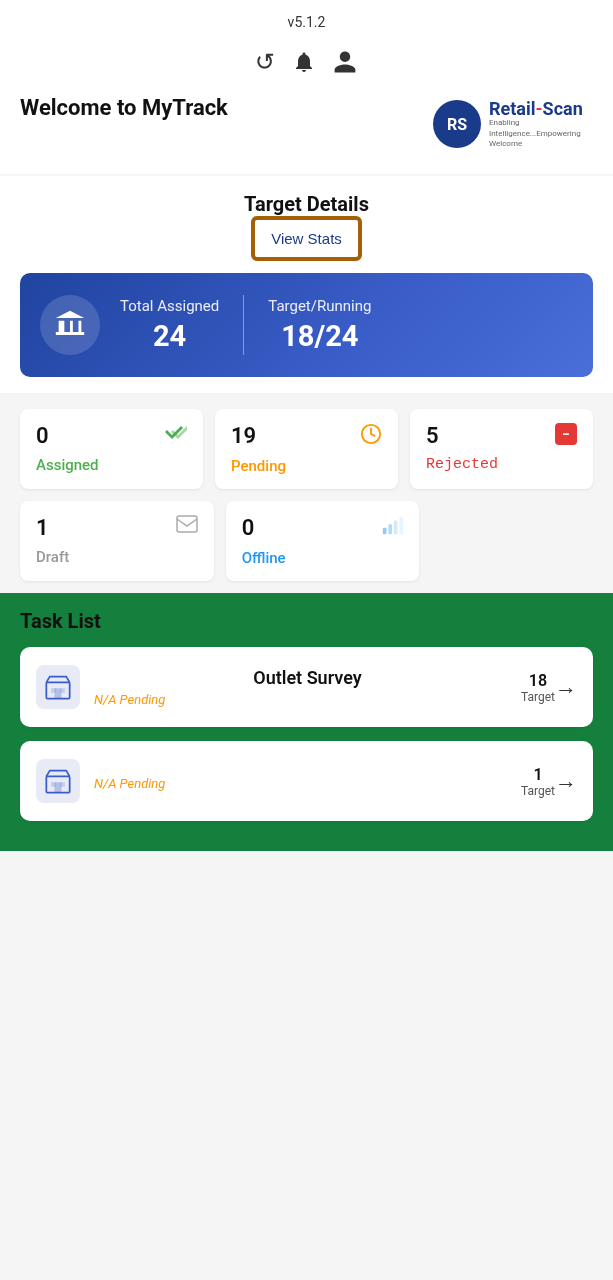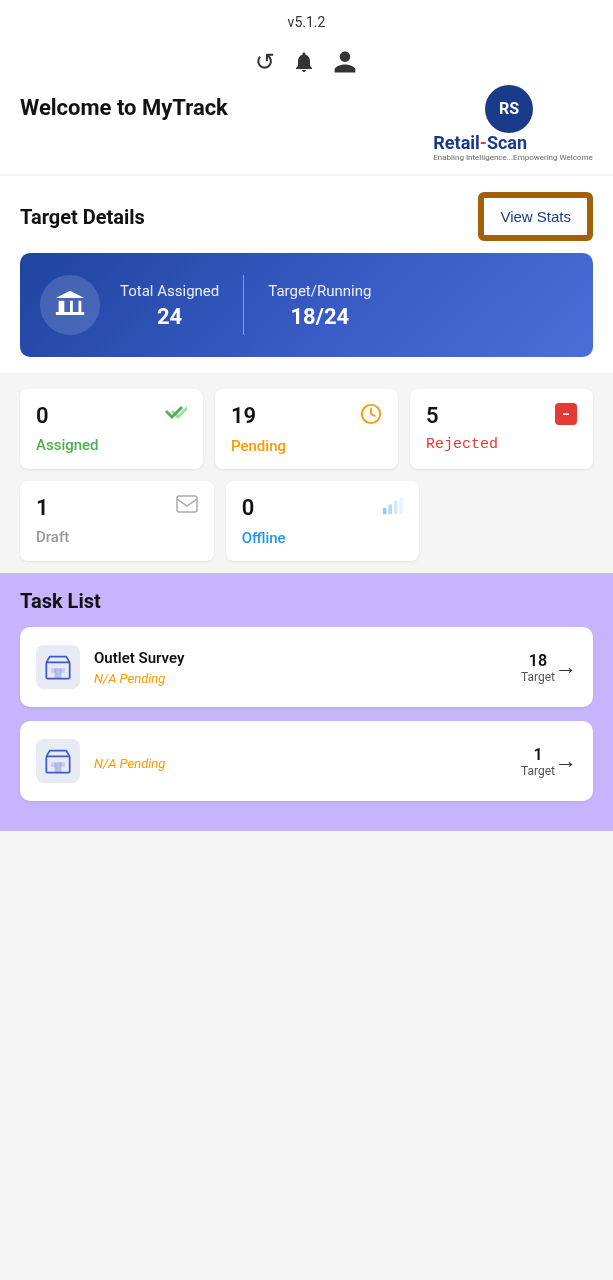--- a/index.html
+++ b/index.html
@@ -75,30 +75,31 @@
       background: #fff;
       padding: 0 20px 16px;
       margin-top: 2px;
     }
 
     .target-header {
       display: flex;
       justify-content: space-between;
       align-items: center;
       padding: 16px 0 12px;
+      flex-direction: column;
     }
 
     .target-title {
       font-size: 20px;
       font-weight: 700;
       color: #111;
     }
 
     .view-stats-btn {
-      border: 6px solid #a16207;
+      border: 4px solid #a16207;
       background: #fff;
       color: #1a3a8a;
       padding: 10px 16px;
       font-size: 15px;
       border-radius: 6px;
       cursor: pointer;
       font-weight: 500;
     }
 
     .stats-banner {
@@ -135,21 +136,21 @@
       align-items: center;
     }
 
     .stats-label {
       font-size: 15px;
       opacity: 0.9;
       font-weight: 400;
     }
 
     .stats-value {
-      font-size: 22px;
+      font-size: 29px;
       font-weight: 700;
       margin-top: 4px;
     }
 
     .cards-section {
       padding: 16px 20px 0;
       background: #f5f5f5;
     }
 
     .cards-row {
@@ -185,21 +186,21 @@
     }
 
     .card-label.green { color: #4caf50; }
     .card-label.orange { color: #ff9800; }
     .card-label.red { color: #e53935; font-family: Liberation Mono, monospace; }
     .card-label.gray { color: #999; }
     .card-label.blue { color: #2196f3; }
 
     .task-section {
       padding: 16px 20px;
-      background: #c4b5fd;
+      background: #15803d;
     }
 
     .task-title {
       font-size: 20px;
       font-weight: 700;
       color: #111;
       margin-bottom: 14px;
     }
 
     .task-card {
@@ -223,23 +224,24 @@
       justify-content: center;
       margin-right: 14px;
       flex-shrink: 0;
     }
 
     .task-info {
       flex: 1;
     }
 
     .task-name {
-      font-size: 15px;
+      font-size: 18px;
       font-weight: 600;
       color: #111;
+      text-align: center;
     }
 
     .task-status {
       font-size: 13px;
       color: #ff9800;
       margin-top: 4px;
       font-style: italic;
     }
 
     .task-target {
@@ -273,21 +275,20 @@
       display: flex;
       align-items: center;
       justify-content: center;
       font-size: 14px;
       font-weight: 700;
     }
 
     .rs-logo-wrapper {
       display: flex;
       align-items: center;
-      flex-direction: column;
     }
 
     .rs-circle {
       width: 48px;
       height: 48px;
       background: #1a3a8a;
       border-radius: 50%;
       display: flex;
       align-items: center;
       justify-content: center;

